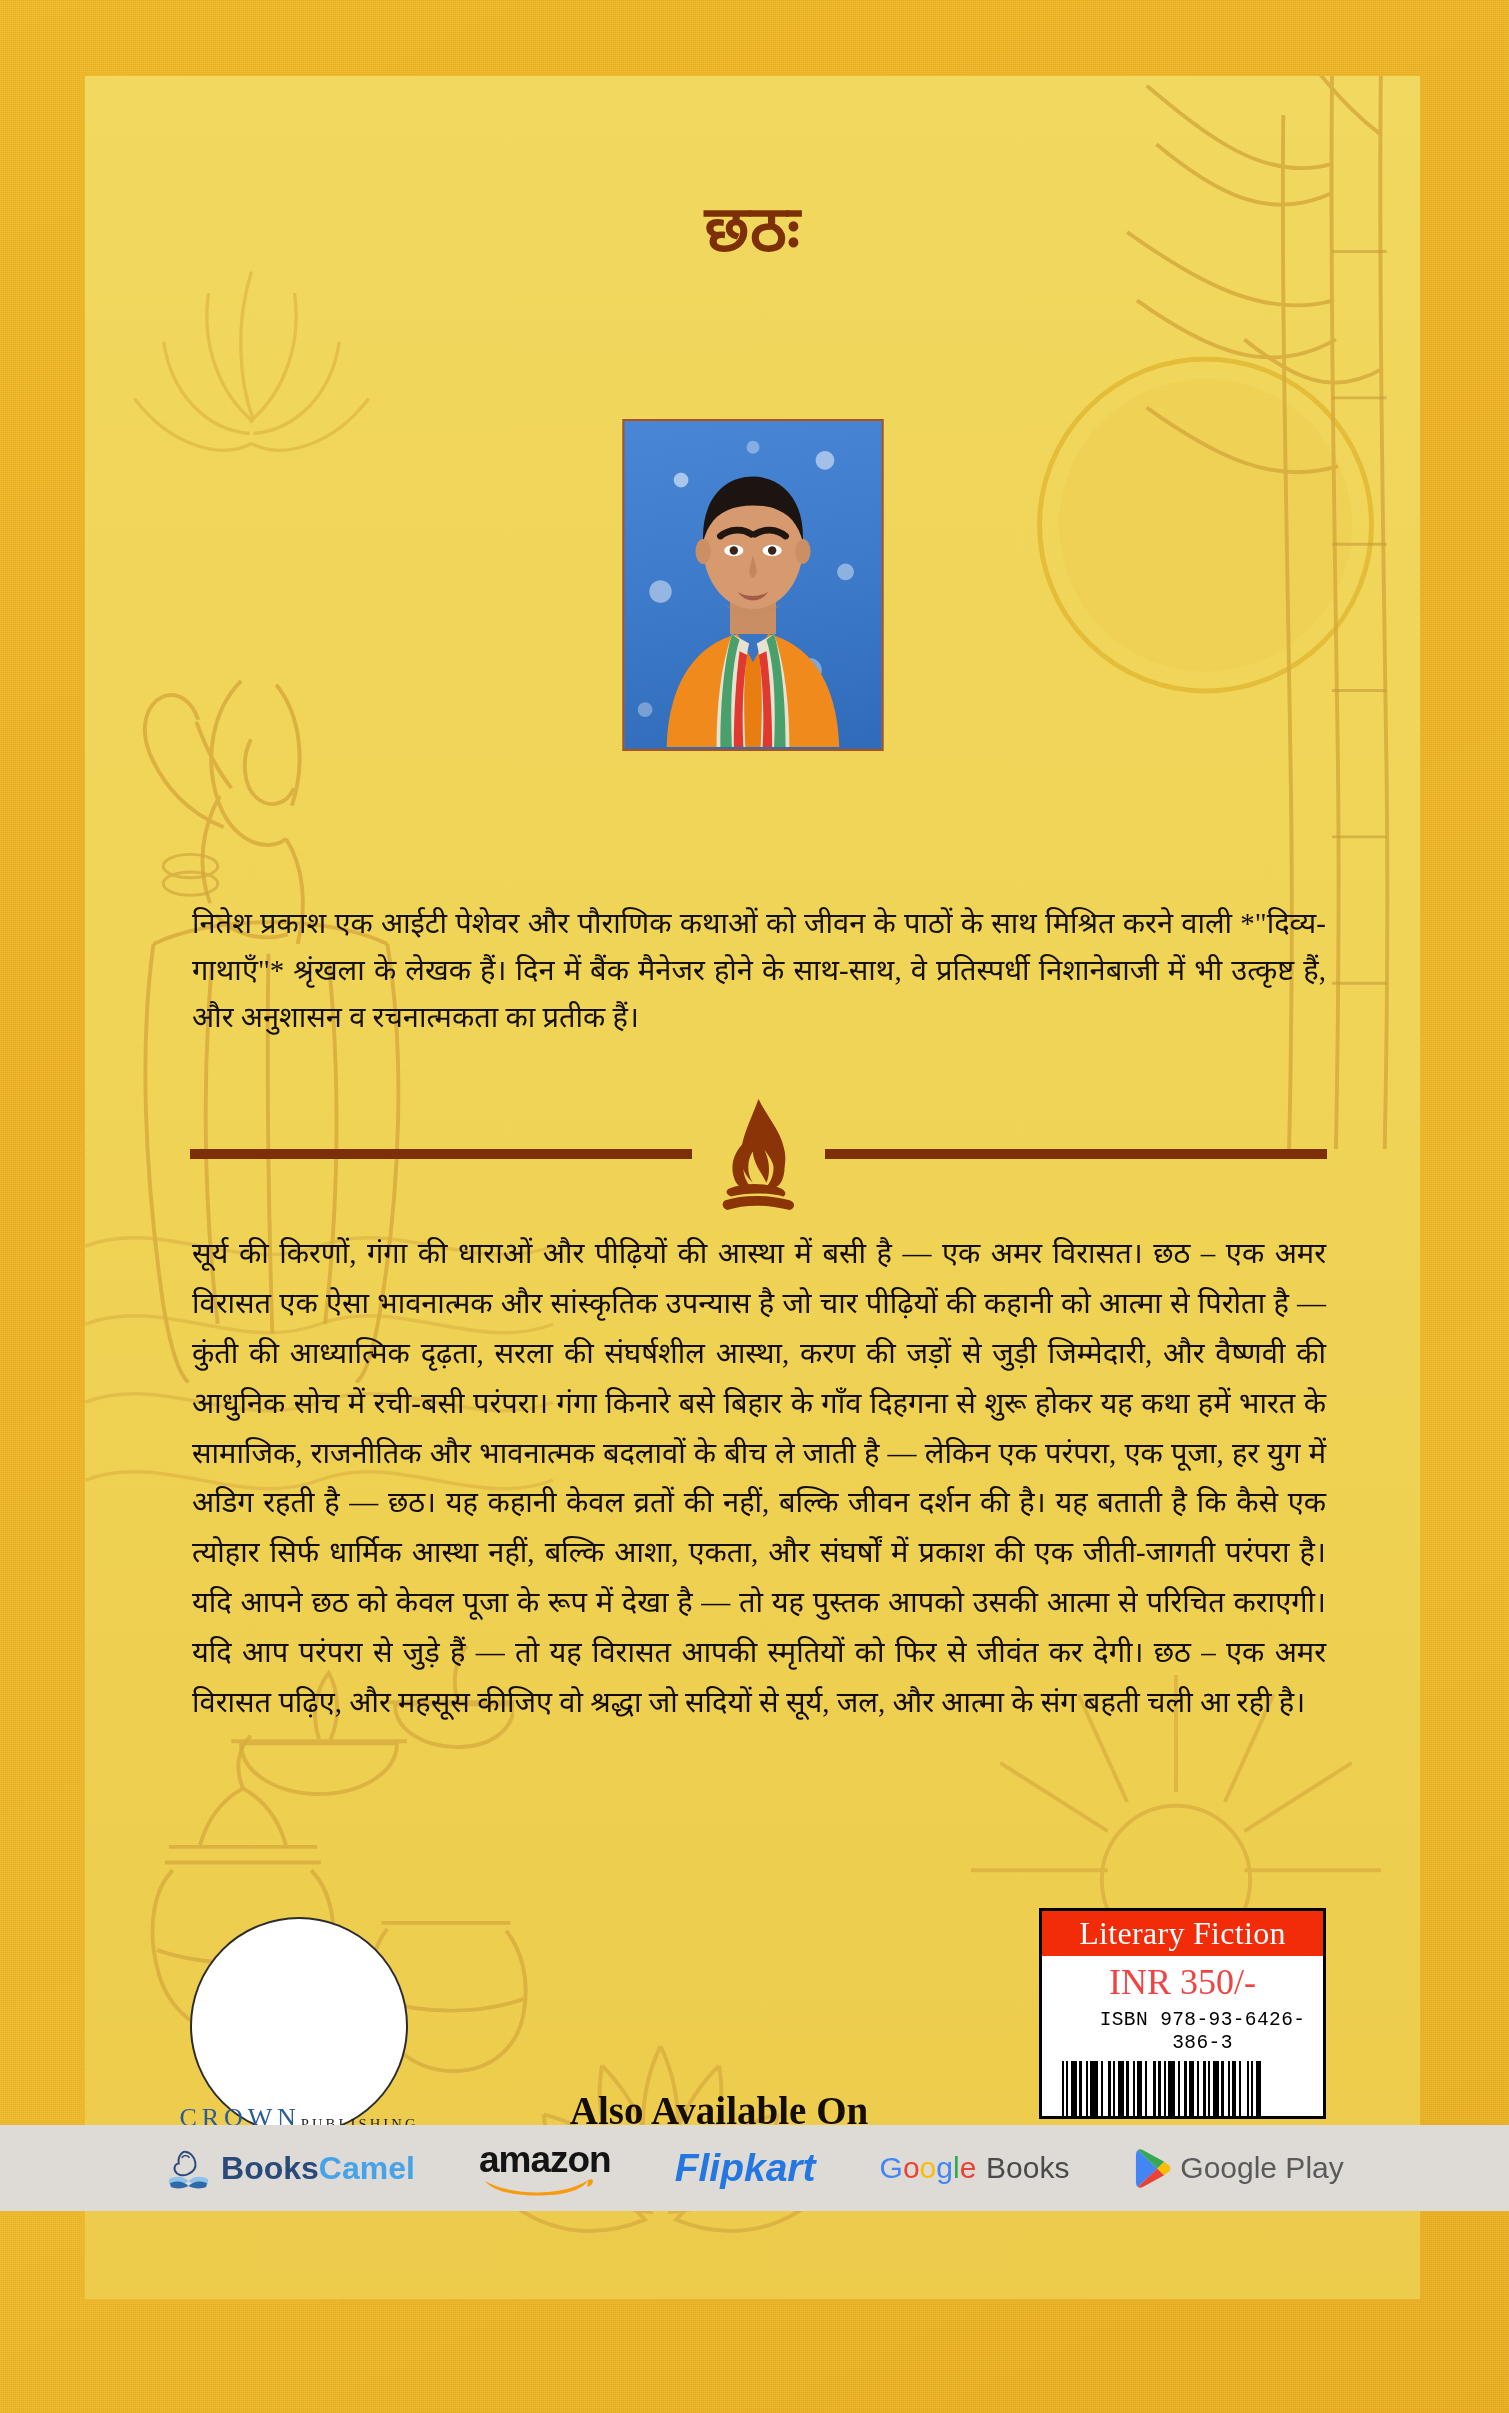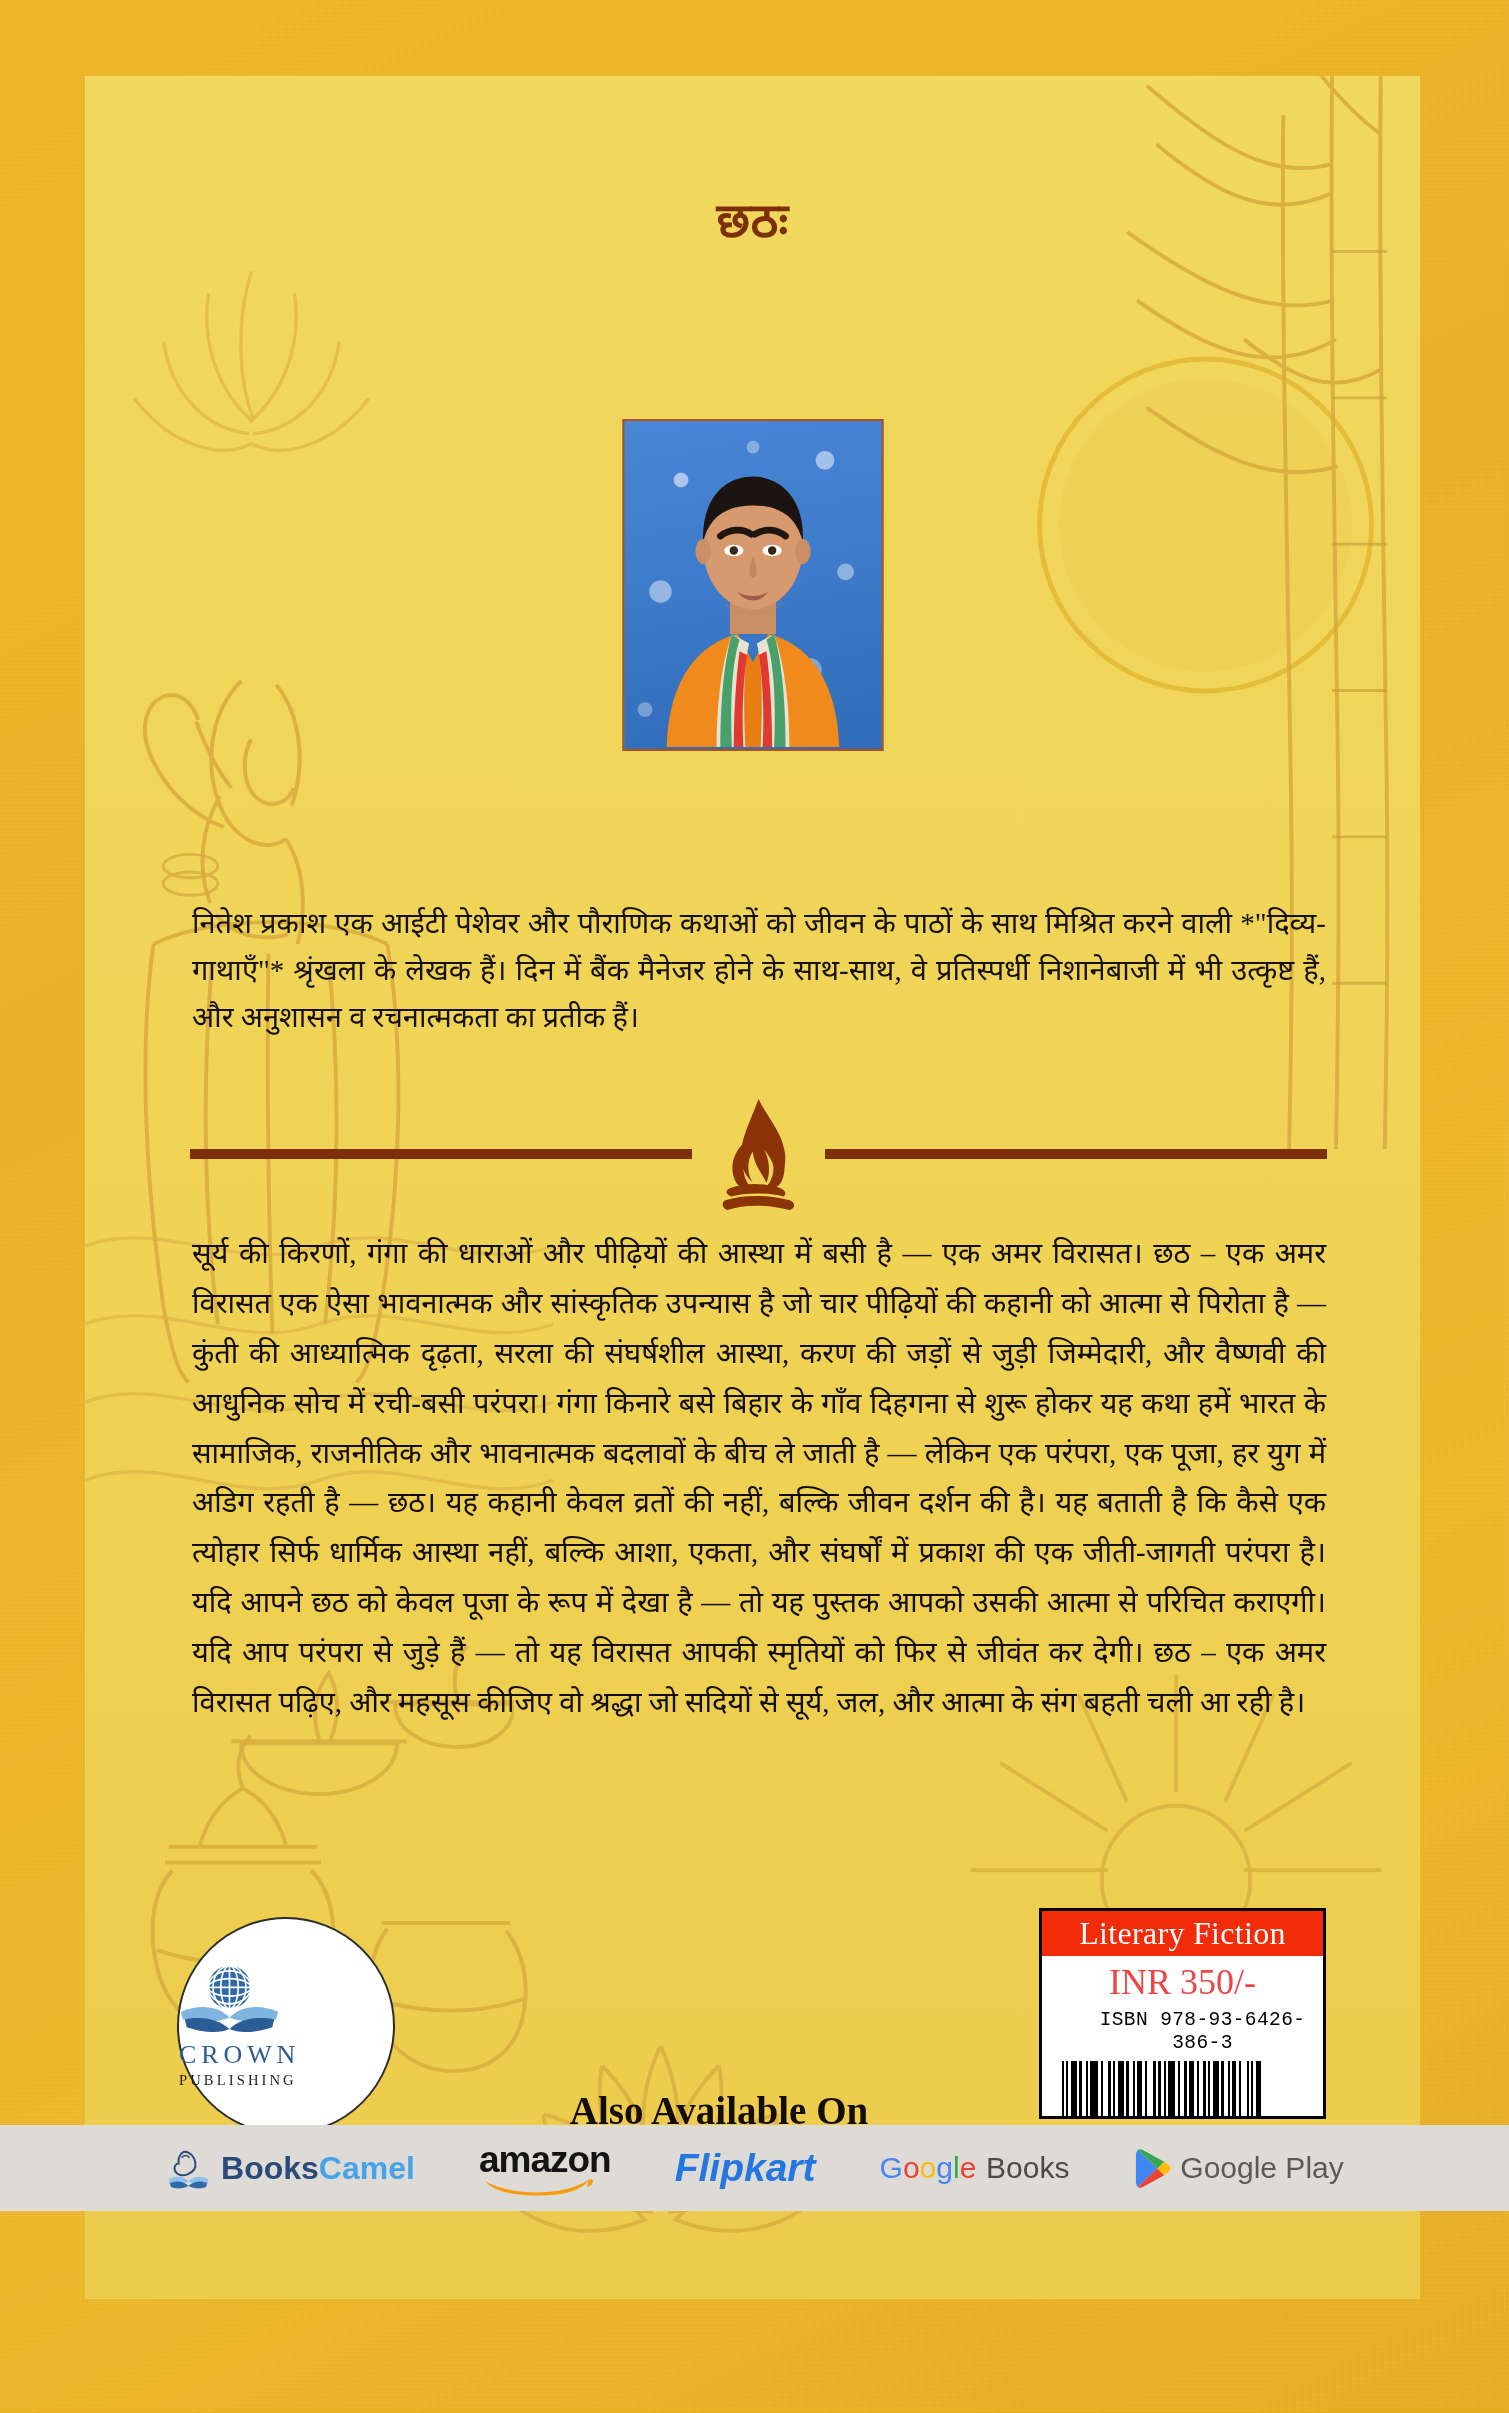--- a/index.html
+++ b/index.html
@@ -64,21 +64,21 @@
   
   .title-block {
     position: absolute;
     left: 0; right: 0;
     top: 119px;
     text-align: center;
     z-index: 5;
   }
   .title-line1 {
     font-family: Liberation Serif, serif;
-    font-size: 48px;
+    font-size: 64px;
     font-weight: 700;
     color: #7d3008;
     letter-spacing: 0.5px;
     line-height: 1.08;
   }
   .title-line2 {
     font-family: "Liberation Serif", serif;
     font-size: 68px;
     font-weight: 700;
     color: #7d3008;
@@ -163,30 +163,30 @@
     font-size: 29px;
     line-height: 1.72;
     color: #120c07;
     text-align: justify;
     z-index: 5;
   }
 
   
   .crown {
     position: absolute;
-    left: 92px;
+    left: 105px;
     top: 1841px;
     width: 218px;
     height: 218px;
     border-radius: 50%;
     background: #ffffff;
     border: 2px solid #2c2c2c;
     display: flex;
-    flex-direction: column;
-    align-items: flex-start;
+    flex-direction: row;
+    align-items: flex-end;
     justify-content: center;
     z-index: 6;
   }
   .crown-word {
     font-family: "Liberation Serif", serif;
     font-size: 26px;
     letter-spacing: 4.9px;
     color: #2b5c96;
     font-weight: 400;
     margin-top: 4.9px;

